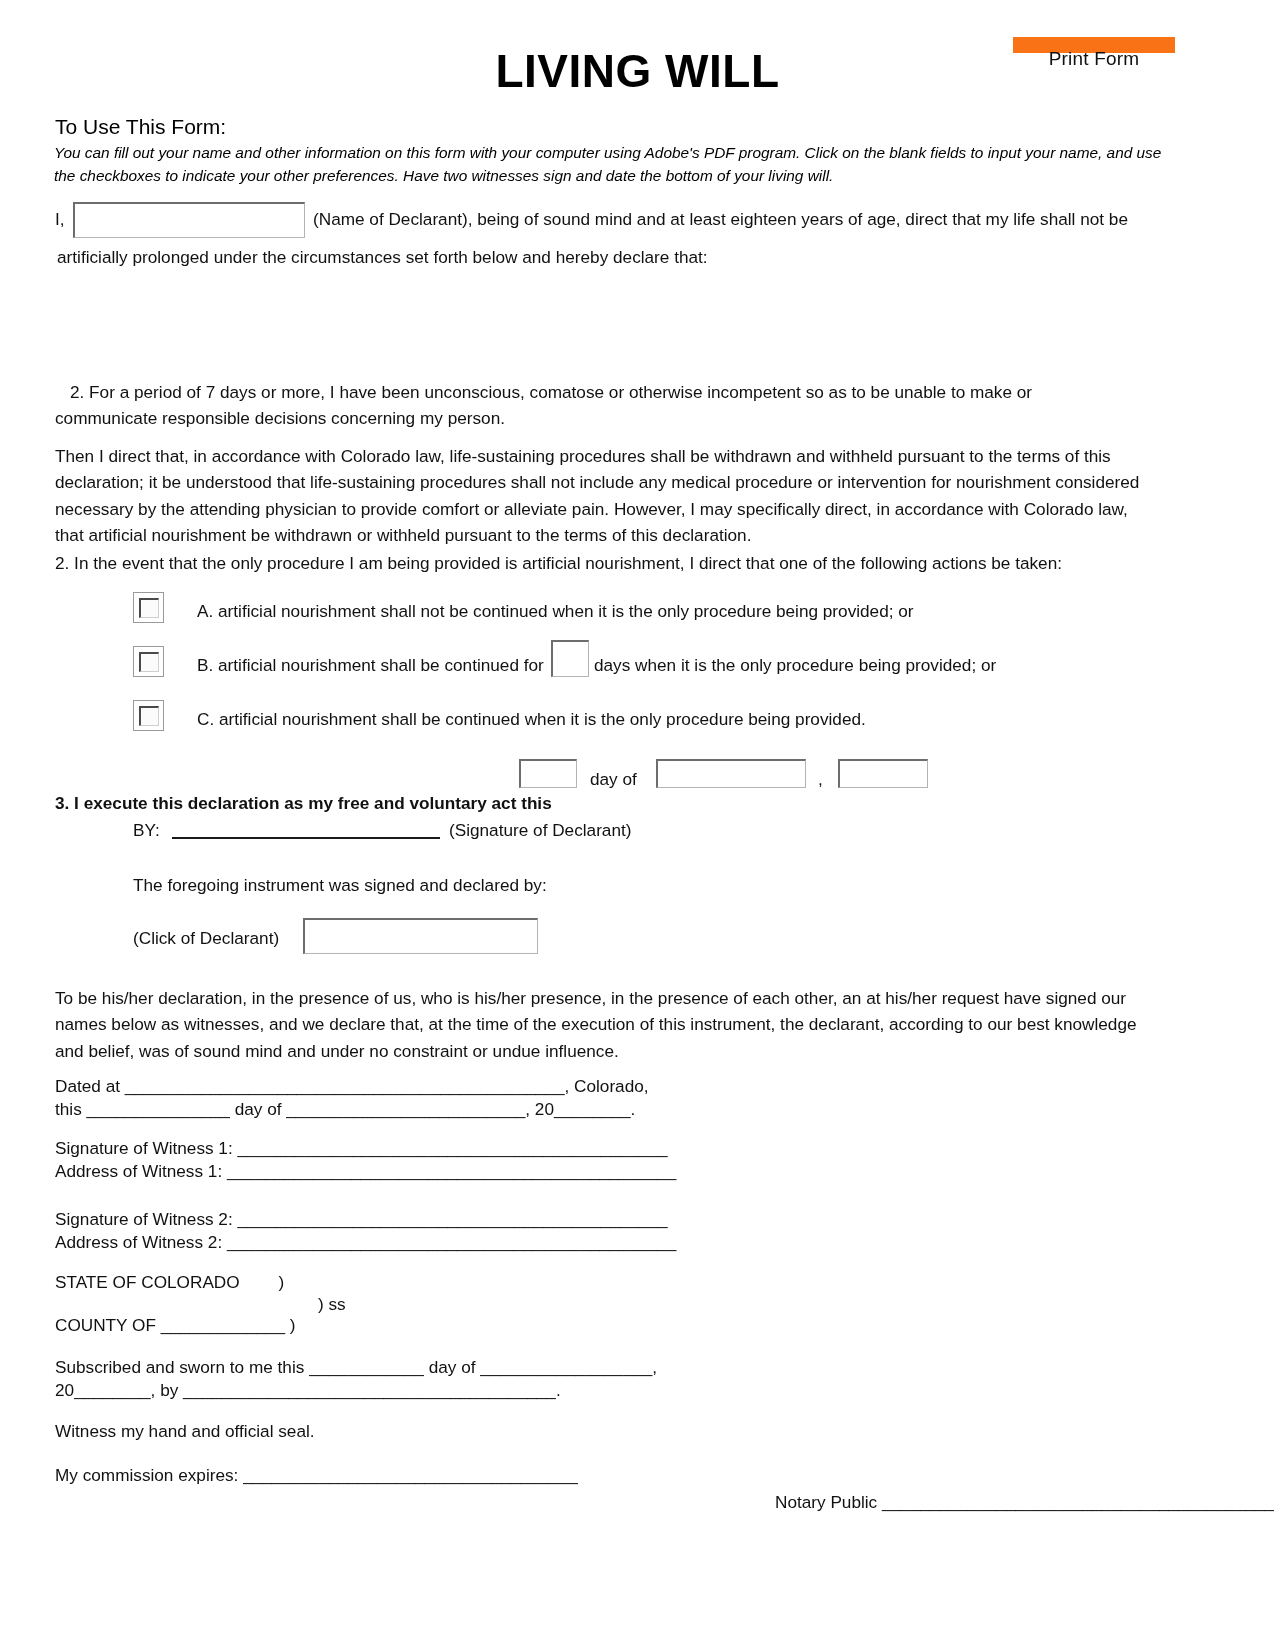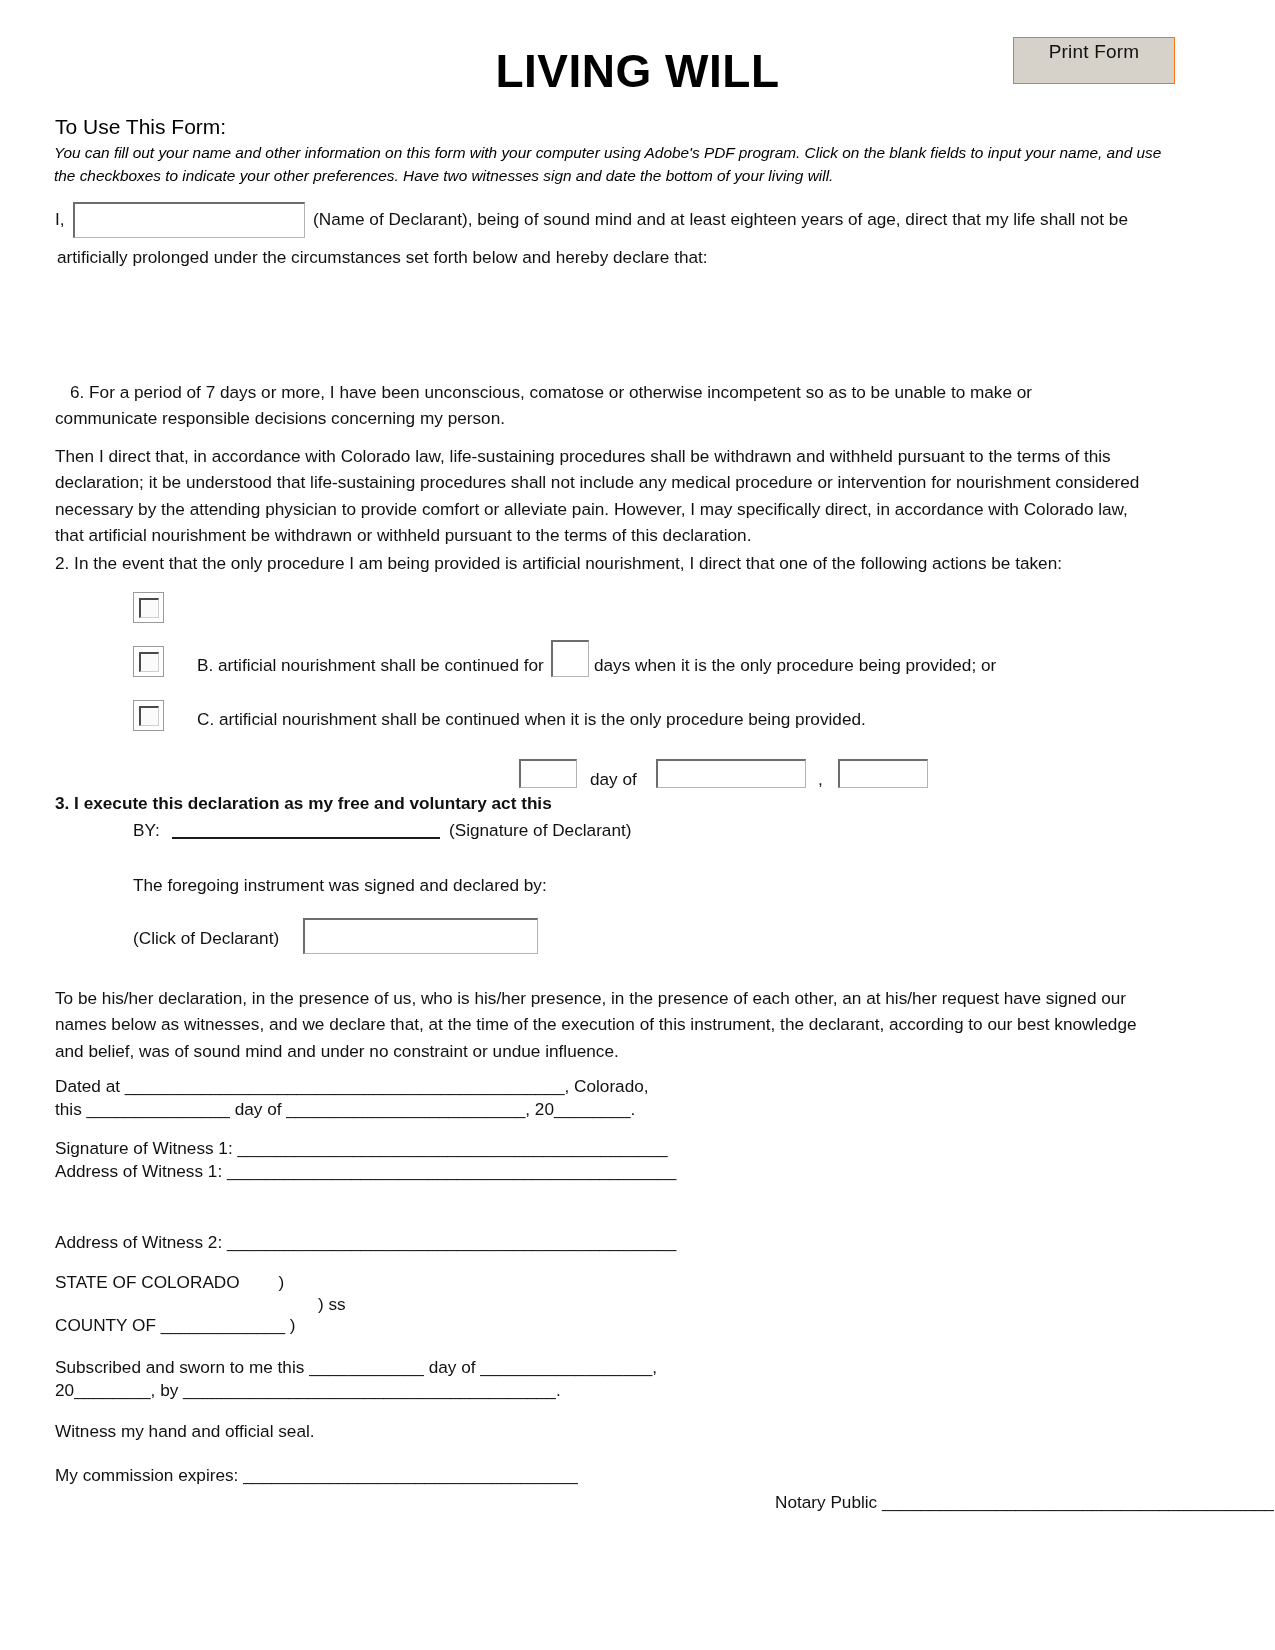--- a/index.html
+++ b/index.html
@@ -18,23 +18,23 @@
     background: #ffffff;
     overflow: hidden;
   }
 
   
   .print-form-btn {
     position: absolute;
     left: 1013px;
     top: 37px;
     width: 162px;
-    height: 47px;
+    height: 16px;
     background: #d6d2ca;
-    border: 1px solid #f97316;
+    border: 8px solid #f97316;
     box-sizing: border-box;
     font-size: 19px;
     line-height: 27px;
     text-align: center;
     color: #111111;
     cursor: pointer;
     letter-spacing: .2px;
   }
 
   
@@ -135,27 +135,28 @@
   <div class="para" style="left:55px; top:206px;">I,</div>
 
   <input class="field" type="text" style="left: 73px; top: 202px; width: 232px; height: 36px; font-size: 17px; padding: 2px 6px;" placeholder="">
 
   <div class="para nowrap" style="left:313px; top:206px;">(Name of Declarant), being of sound mind and at least eighteen years of age, direct that my life shall not be</div>
 
   <div class="para" style="left:57px; top:244px; width:1100px;">artificially prolonged under the circumstances set forth below and hereby declare that:</div>
 
 
 
-  <div class="para" style="left:55px; top:379px; width:1080px; text-indent:15px;">6. For a period of 7 days or more, I have been unconscious, comatose or otherwise incompetent so as to be unable to make or communicate responsible decisions concerning my person.</div>
+  <div class="para" style="left:55px; top:379px; width:1080px; text-indent:15px;">2. For a period of 7 days or more, I have been unconscious, comatose or otherwise incompetent so as to be unable to make or communicate responsible decisions concerning my person.</div>
 
   <div class="para" style="left:55px; top:443px; width:1095px;">Then I direct that, in accordance with Colorado law, life-sustaining procedures shall be withdrawn and withheld pursuant to the terms of this declaration; it be understood that life-sustaining procedures shall not include any medical procedure or intervention for nourishment considered necessary by the attending physician to provide comfort or alleviate pain. However, I may specifically direct, in accordance with Colorado law, that artificial nourishment be withdrawn or withheld pursuant to the terms of this declaration.</div>
 
   <div class="para" style="left:55px; top:550px; width:1110px;">2.  In the event that the only procedure I am being provided is artificial nourishment, I direct that one of the following actions be taken:</div>
 
   <div class="cbox" style="left:133px; top:592px;"></div>
+  <div class="para" style="left:197px; top:598px; width:900px;">A. artificial nourishment shall not be continued when it is the only procedure being provided; or</div>
 
   <div class="cbox" style="left:133px; top:646px;"></div>
   <div class="para nowrap" style="left:197px; top:652px;">B. artificial nourishment shall be continued for</div>
   <input class="field" type="text" style="left: 551px; top: 640px; width: 38px; height: 37px; font-size: 17px; padding: 2px 4px;">
   <div class="para nowrap" style="left:594px; top:652px;">days when it is the only procedure being provided; or</div>
 
   <div class="cbox" style="left:133px; top:700px;"></div>
   <div class="para" style="left:197px; top:706px; width:900px;">C. artificial nourishment shall be continued when it is the only procedure being provided.</div>
 
   <div class="para nowrap" style="left:55px; top:790px;font-weight:bold;">3. I execute this declaration as my free and voluntary act this</div>
@@ -188,20 +189,24 @@
   </div>
 
   <div class="para nowrap" style="left:55px; top:1135px;">
     <span>Signature of Witness 1:</span>
     <span>_____________________________________________</span>
   </div>
   <div class="para nowrap" style="left:55px; top:1158px;">
     <span>Address of Witness 1:</span>
     <span>_______________________________________________</span>
   </div>
+  <div class="para nowrap" style="left:55px; top:1206px;">
+    <span>Signature of Witness 2:</span>
+    <span>_____________________________________________</span>
+  </div>
   <div class="para nowrap" style="left:55px; top:1229px;">
     <span>Address of Witness 2:</span>
     <span>_______________________________________________</span>
   </div>
 
   <div class="para nowrap" style="left:55px; top:1269px;">
     <span>STATE OF COLORADO</span>
     <span style="display:inline-block;width:34px;"></span><span>)</span>
   </div>
   <div class="para nowrap" style="left:318px; top:1291px;">) ss</div>

